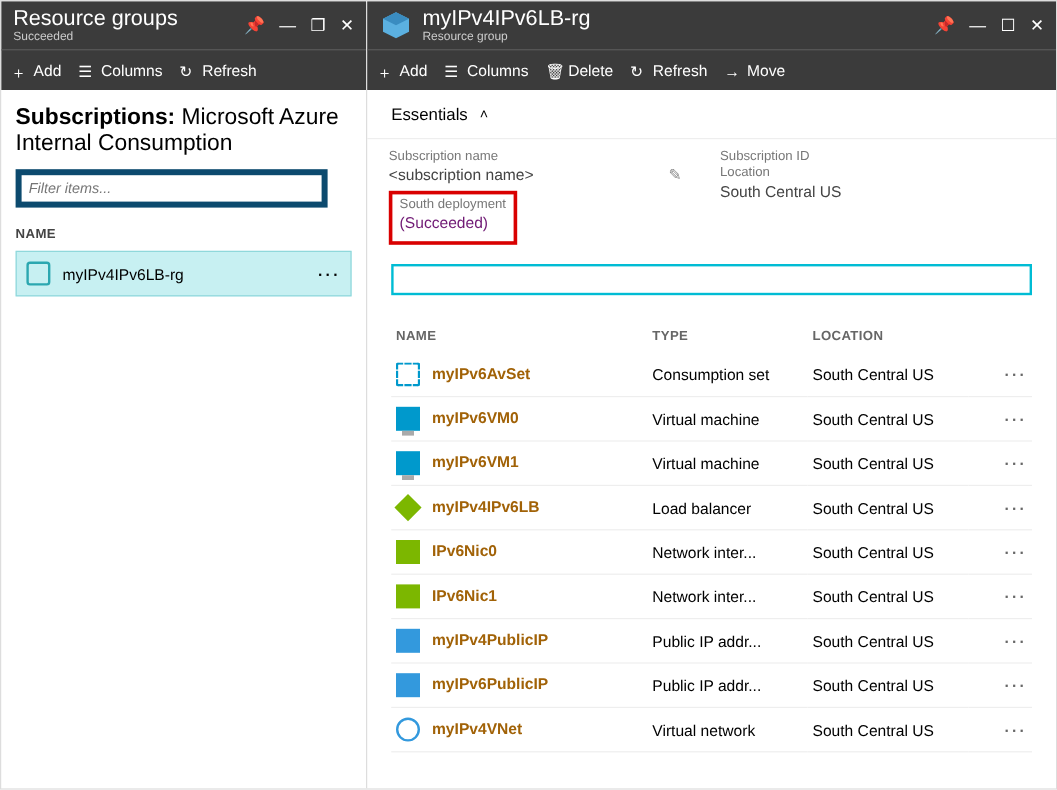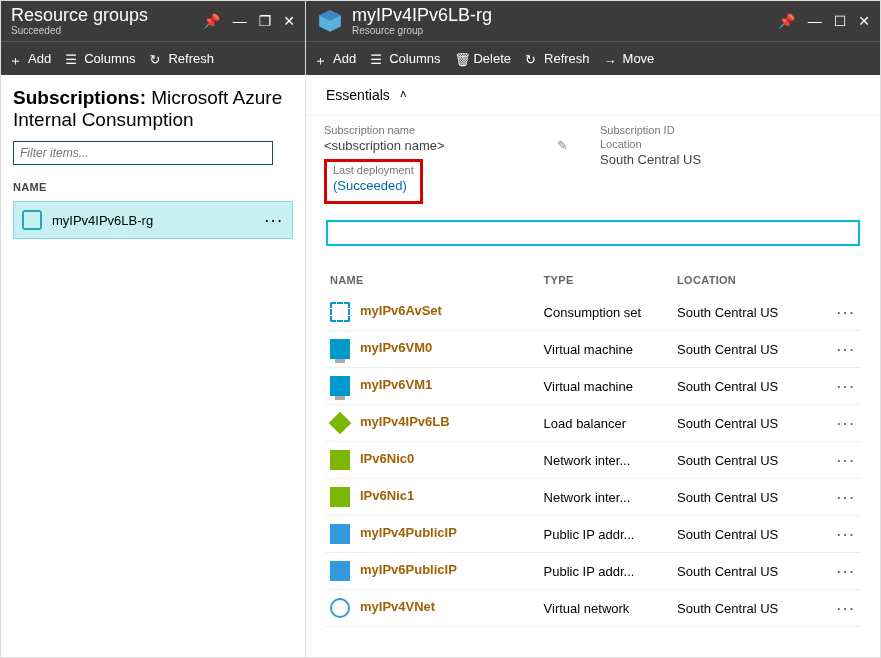--- a/index.html
+++ b/index.html
@@ -13,33 +13,33 @@
 .titlebar .title-col{display:flex;flex-direction:column;line-height:1.1}
 .titlebar .icons{margin-left:auto;display:flex;gap:12px;align-items:center}
 .titlebar .icons span{cursor:pointer;font-size:14px}
 .blade-icon{width:28px;height:28px;margin-right:8px;display:flex;align-items:center;justify-content:center}
 .toolbar{background:#3b3b3b;color:#fff;display:flex;align-items:center;padding:4px 8px;height:34px;gap:14px;border-top:1px solid #555}
 .toolbar-item{display:flex;align-items:center;gap:5px;font-size:13px;cursor:pointer}
 .toolbar-item svg,.toolbar-item .ico{width:14px;height:14px}
 .content{padding:12px;overflow:auto;flex:1}
 .subs-line{font-size:19px;margin-bottom:10px}
 .subs-line b{font-weight:600}
-.filter-box{border:1px solid #0c4a6e;padding:4px 6px;width:260px;font-size:12px;color:#b91c1c;font-style:italic}
+.filter-box{border:5px solid #0c4a6e;padding:4px 6px;width:260px;font-size:12px;color:#b91c1c;font-style:italic}
 .col-header{font-size:11px;font-weight:600;color:#444;margin-top:16px;letter-spacing:0.3px}
 .rg-item{display:flex;align-items:center;background:#c7f0f2;border:1px solid #8fd8db;padding:8px;margin-top:8px;font-size:13px}
 .rg-item .ico{width:20px;height:20px;margin-right:10px;border:2px solid #2ba7b0;border-radius:3px}
 .rg-item .more{margin-left:auto;font-weight:bold;letter-spacing:2px;cursor:pointer}
 .essentials-hdr{font-size:14px;padding:12px 20px;border-bottom:1px solid #eee;display:flex;align-items:center;gap:10px}
 .essentials-hdr .chev{font-size:12px}
 .essentials-grid{display:flex;padding:8px 36px 12px 6px;gap:32px;font-size:12px;color:#444}
 .ess-col{flex:1}
 .ess-label{color:#777;font-size:11px;margin-bottom:2px}
 .ess-val{font-size:13px;margin-bottom:6px}
 .ess-deploy-box{border:3px solid #d90000;padding:2px 6px;display:inline-block}
-.succ{color:#0369a1}
+.succ{color:#701a75}
 .edit-icon{float:right;color:#888;cursor:pointer}
 .search-bar{margin:4px 20px 10px 20px;height:26px;border:2px solid #00bcd4;background:#fff}
 .res-table{width:calc(100% - 40px);margin:10px 20px;border-collapse:collapse;font-size:13px}
 .res-table th{text-align:left;font-size:11px;font-weight:600;color:#666;padding:8px 4px;letter-spacing:0.3px}
 .res-table td{padding:8px 4px;border-bottom:1px solid #eee;white-space:nowrap;overflow:hidden;text-overflow:ellipsis}
 .res-table td.name{font-weight:600;color:#a16207}
 .res-table td.more{text-align:right;color:#666;cursor:pointer;font-weight:bold;letter-spacing:2px}
 .res-icon{display:inline-block;width:20px;height:20px;vertical-align:middle;margin-right:10px}
 .ico-availset{border:2px dashed #0099cc;border-radius:2px}
 .ico-vm{background:#0099cc;position:relative}
@@ -142,21 +142,21 @@
   </div>
 
   <div class="essentials-grid">
     <div class="ess-col left-pad">
       <div class="ess-label">Subscription name</div>
       <div class="ess-val">
         <span>&lt;subscription name&gt;</span>
         <span class="edit-icon">✎</span>
       </div>
       <div class="ess-deploy-box">
-        <div class="ess-label">Last deployment</div>
+        <div class="ess-label">South deployment</div>
         <div class="ess-val succ">(Succeeded)</div>
       </div>
     </div>
     <div class="ess-col">
       <div class="ess-label">Subscription ID</div>
       <div class="ess-label">Location</div>
       <div class="ess-val">South Central US</div>
     </div>
   </div>
 

